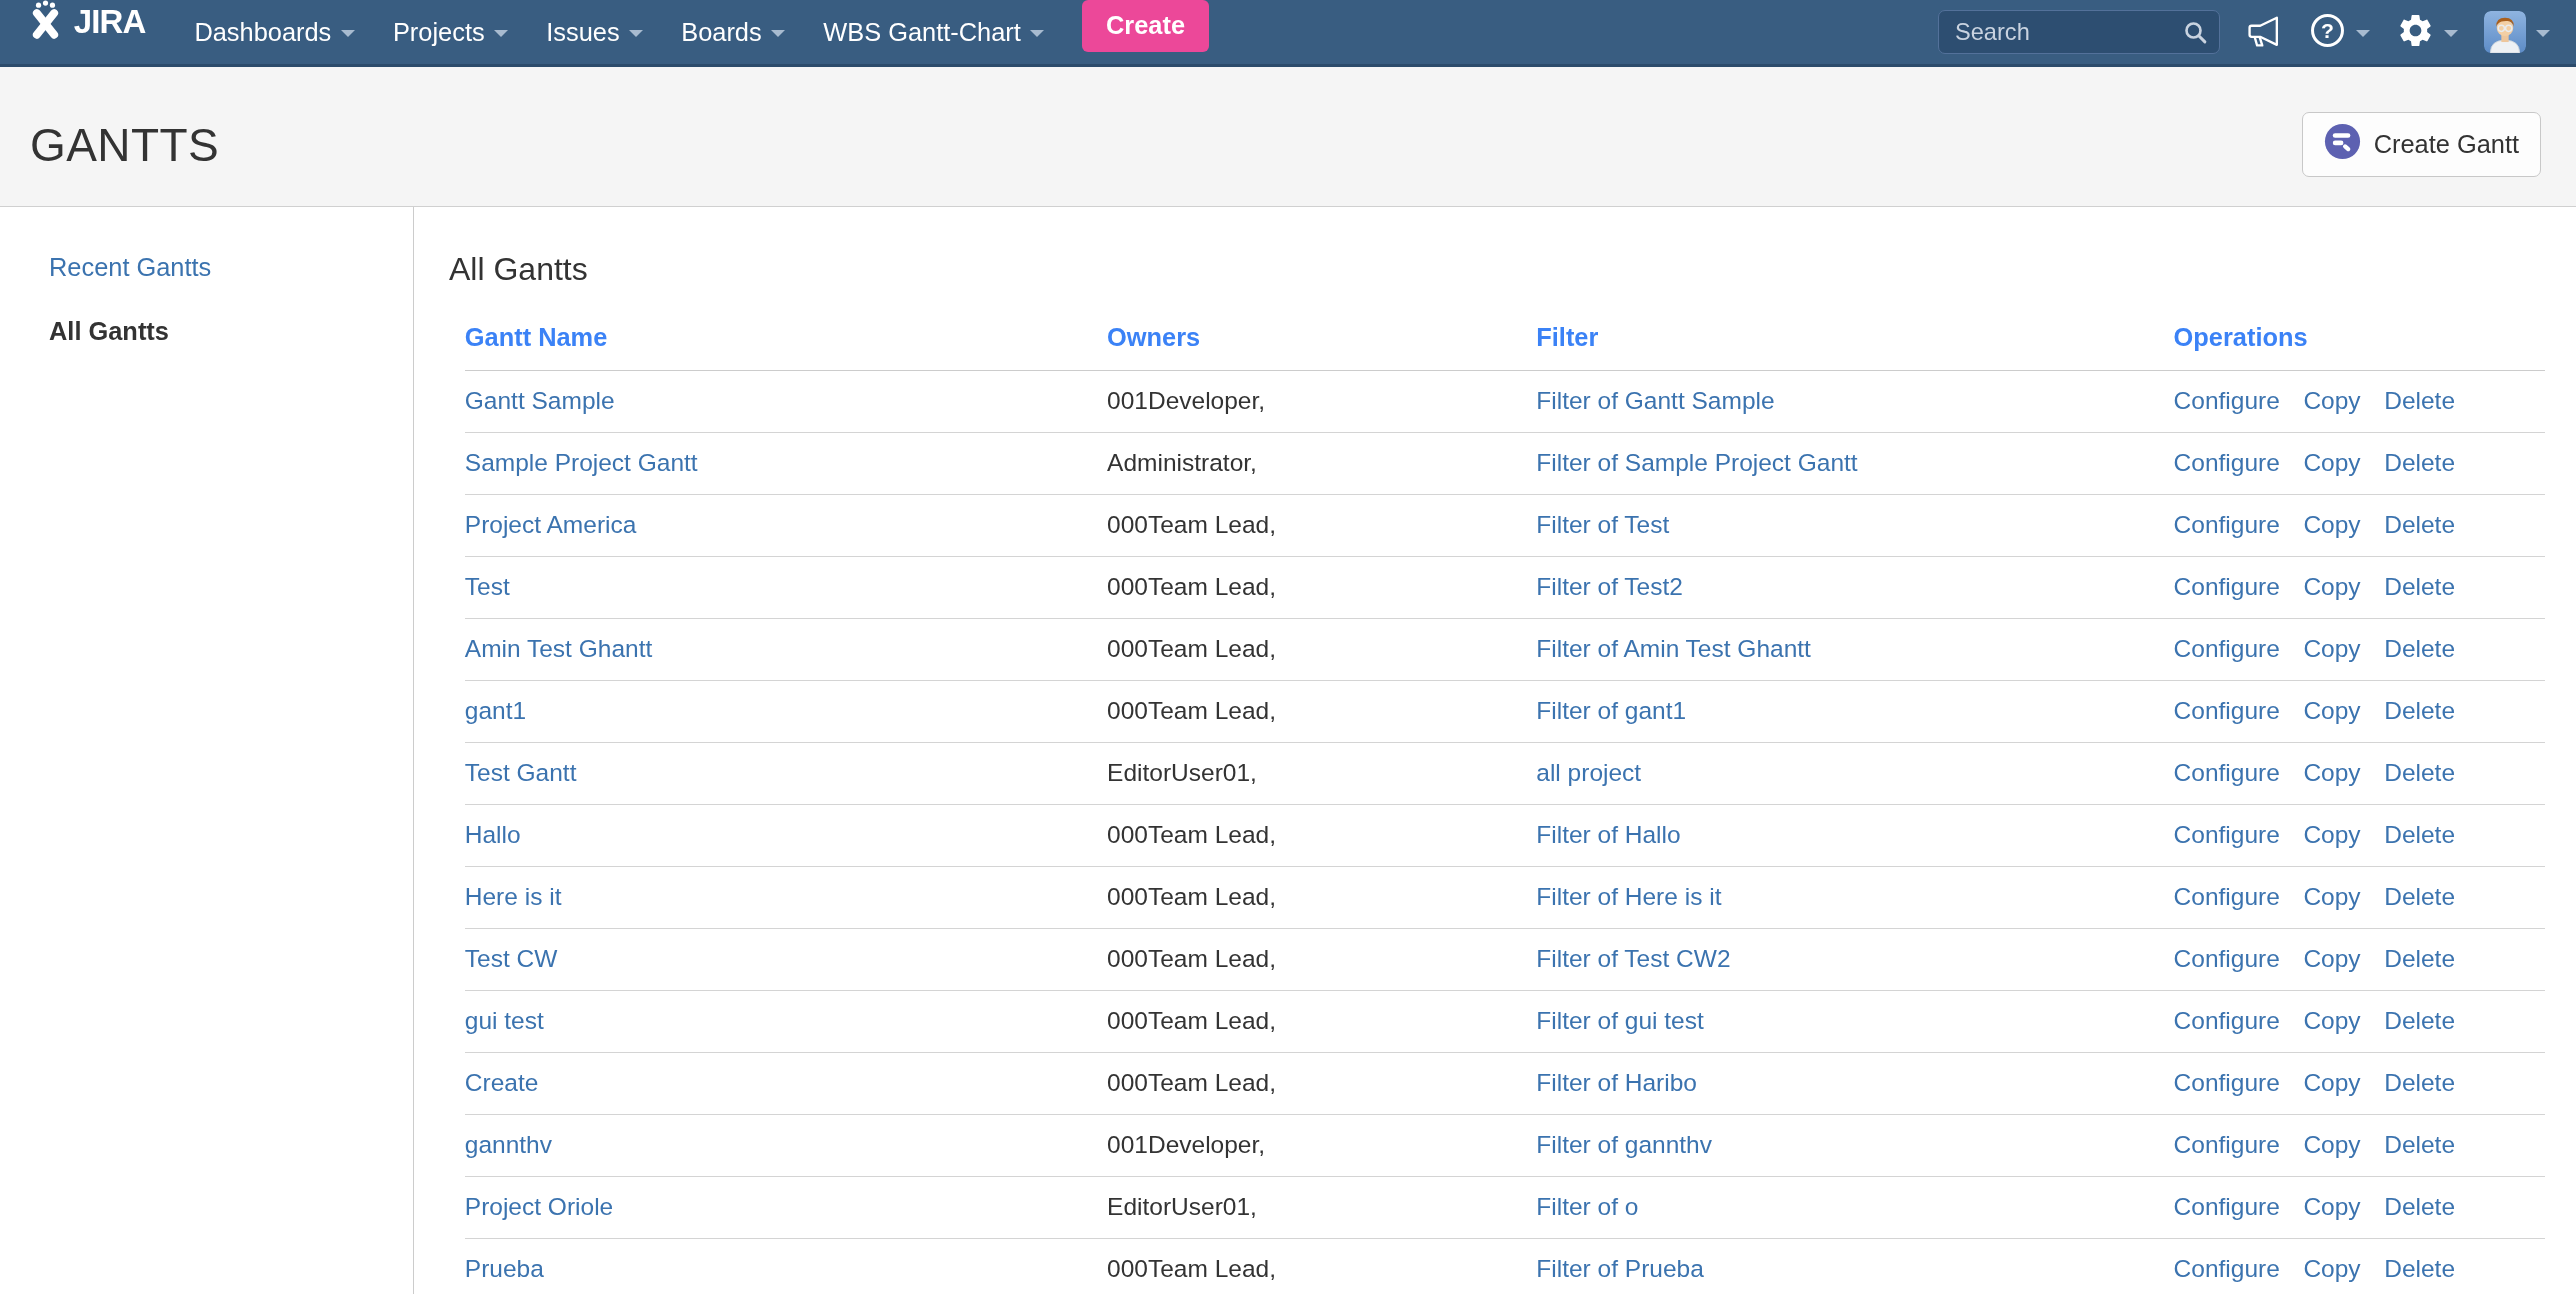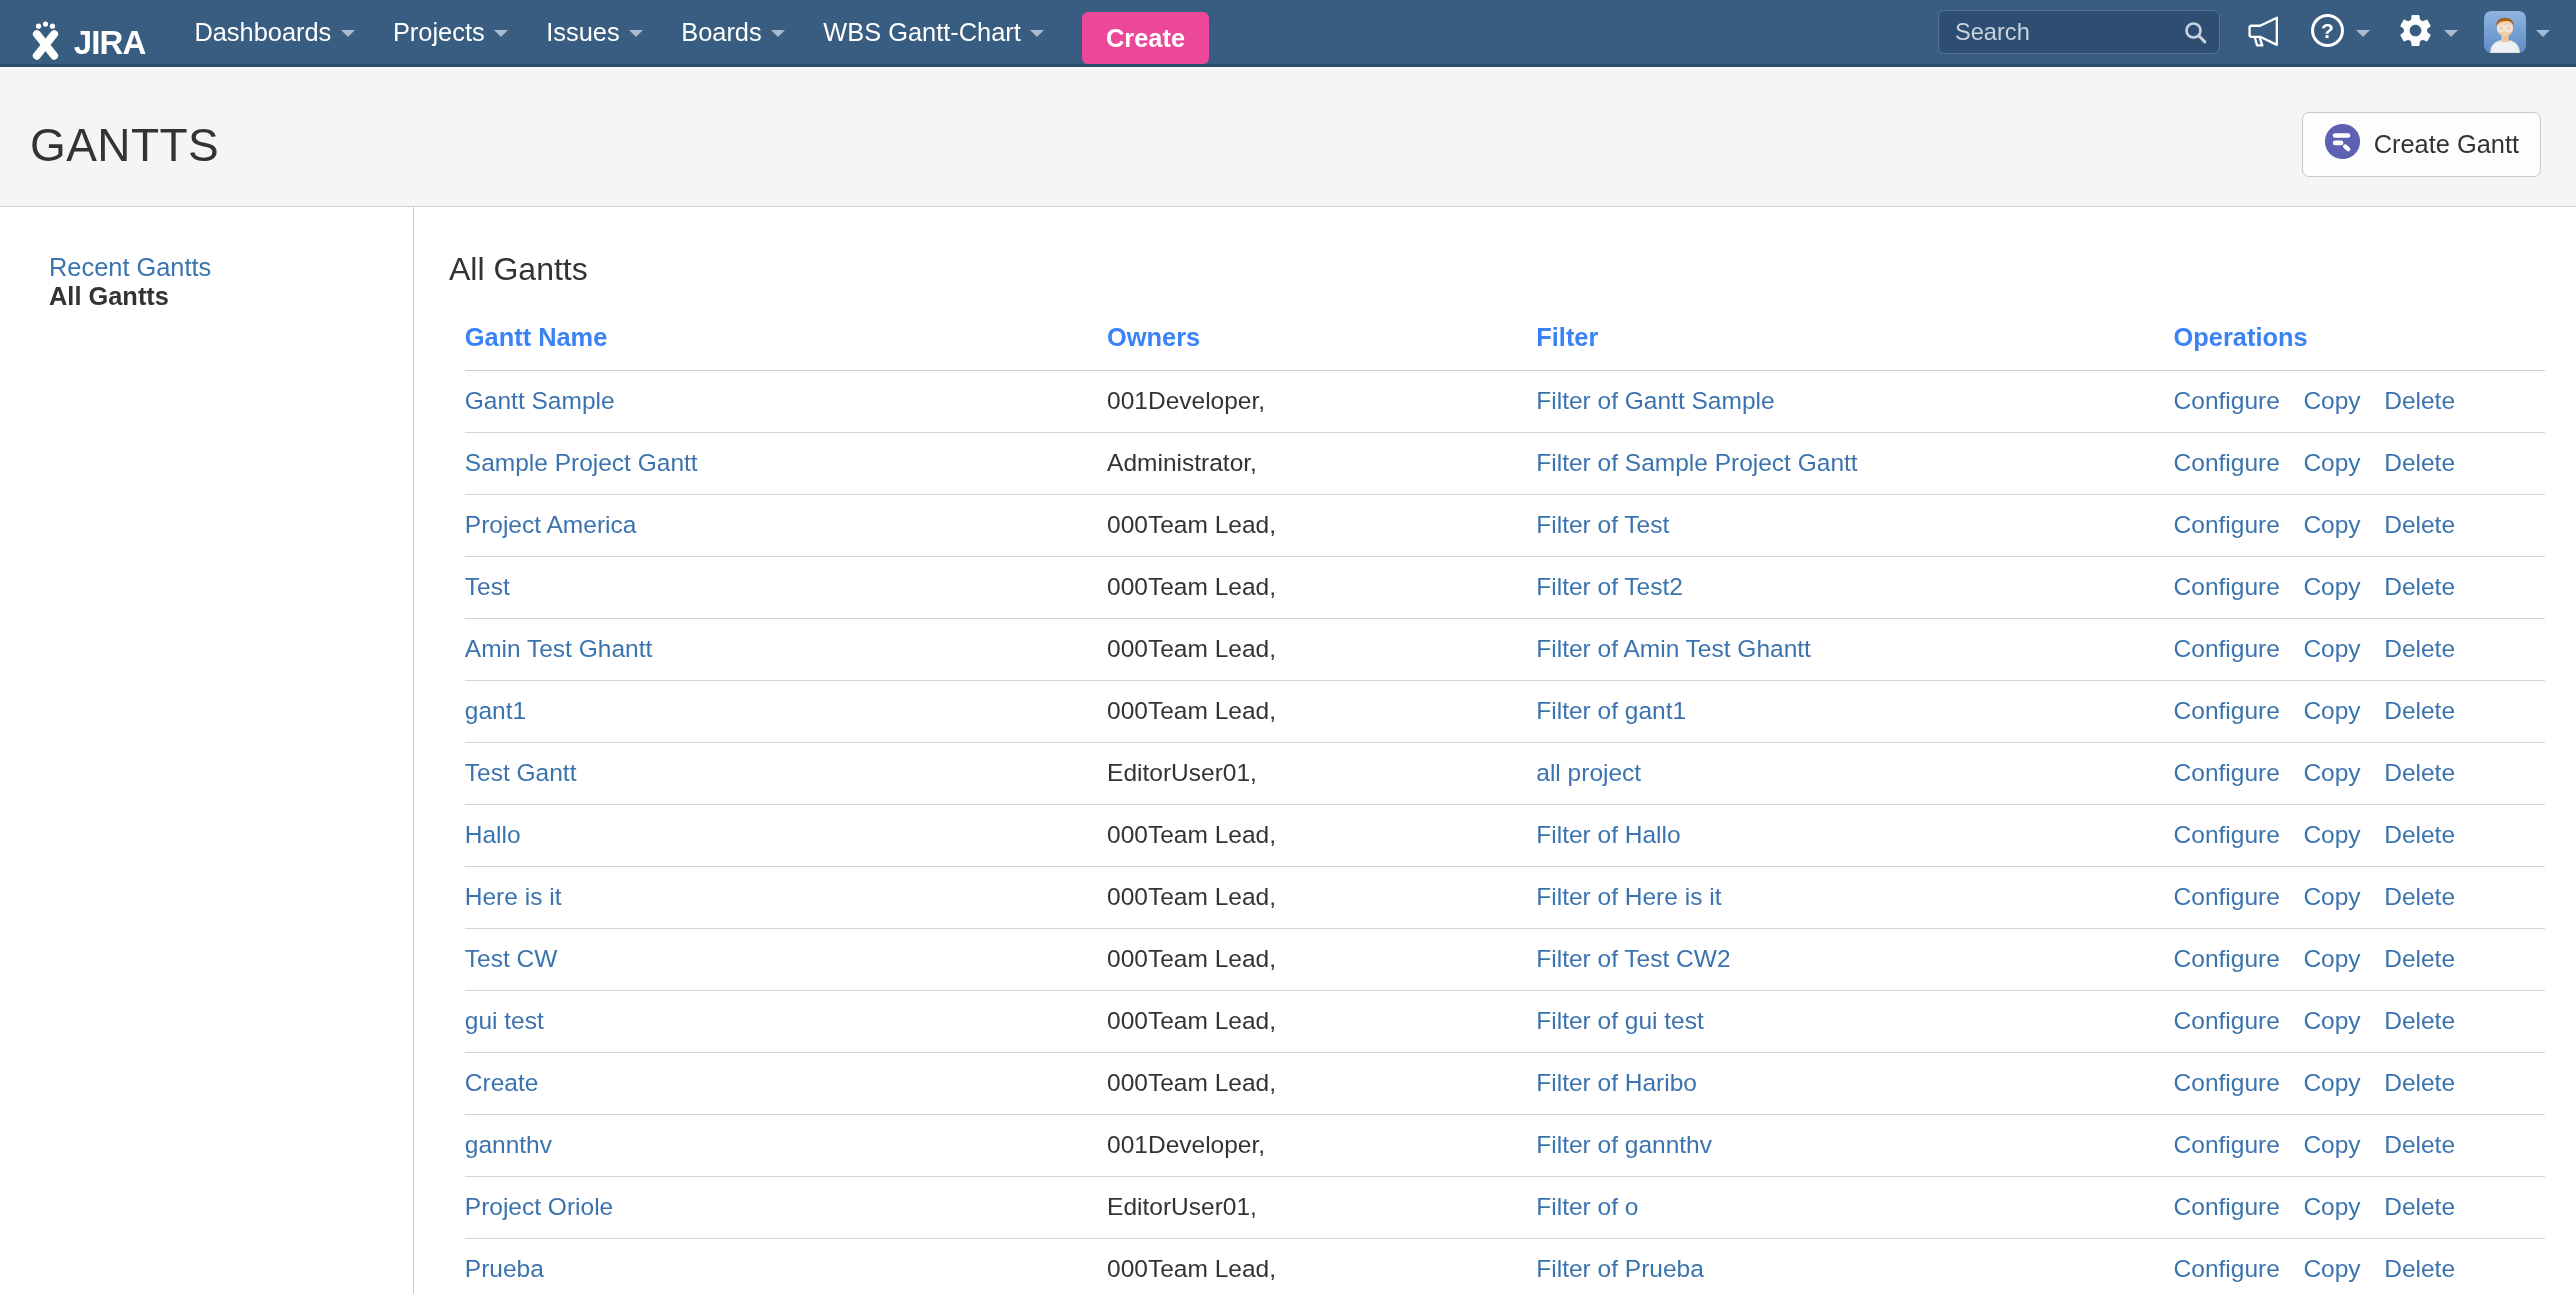--- a/index.html
+++ b/index.html
@@ -3,21 +3,21 @@
 <meta charset="utf-8">
 <style>
   * { margin:0; padding:0; box-sizing:border-box; }
   html,body { width:2576px; height:1294px; overflow:hidden; background:#fff;
               font-family:"Liberation Sans", sans-serif; color:#333; }
 
   
   .navbar { height:67px; background:#395d81; border-bottom:3.5px solid #2c4b6b;
             display:flex; align-items:center; justify-content:space-between;
             padding:0 26px 0 26px; }
-  .nav-left { display:flex; align-items:flex-end; height:100%; }
+  .nav-left { display:flex; align-items:flex-start; height:100%; }
   .logo { display:flex; align-items:center; gap:8.8px; margin-right:30px; cursor:pointer; }
   .logo-text { color:#fff; font-size:33px; font-weight:700; letter-spacing:-0.9px; }
   .nav-menus { display:flex; align-items:center; height:100%; }
   .nav-item { display:flex; align-items:center; color:#fff; font-size:25.4px;
               padding:0 19px; height:100%; cursor:pointer; }
   .caret { width:0; height:0; border-left:7px solid transparent;
            border-right:7px solid transparent; border-top:7.9px solid #a8bbd0;
            display:inline-block; margin-left:9.6px; margin-top:3.5px; }
   .create-btn { margin-left:19px; background:#ec4899; color:#fff; border:none;
                 border-radius:6.1px; font-size:25.4px; font-weight:700;
@@ -38,21 +38,21 @@
                  padding:16px 35px 0 30px; }
   .page-title { font-size:46px; font-weight:400; color:#333; letter-spacing:0.4px; }
   .create-gantt-btn { display:flex; align-items:center; gap:12.3px; background:#fdfdfd;
                       border:0.9px solid #c8c8c8; border-radius:7px; padding:9.6px 21px;
                       font-size:25.4px; color:#333; cursor:pointer; font-family:inherit; }
 
   
   .content { display:flex; height:1087px; }
   .sidebar { width:414px; border-right:0.9px solid #ccc; padding:46px 0 0 49px; flex-shrink:0; }
   .side-link { display:block; color:#3b73af; font-size:25.4px; text-decoration:none;
-               cursor:pointer; }
+               margin-bottom:35px; cursor:pointer; }
   .side-active { font-size:25.4px; font-weight:700; color:#333; }
 
   .main { flex:1; padding:44px 28px 0 35px; }
   .main-heading { font-size:32px; font-weight:400; color:#333; margin-bottom:35px; }
 
   table.gantts { border-collapse:collapse; table-layout:fixed; width:2080px; margin-left:15.8px; }
   col.c-name  { width:642px; }
   col.c-owner { width:429px; }
   col.c-filter{ width:637px; }
   col.c-ops   { width:371px; }

